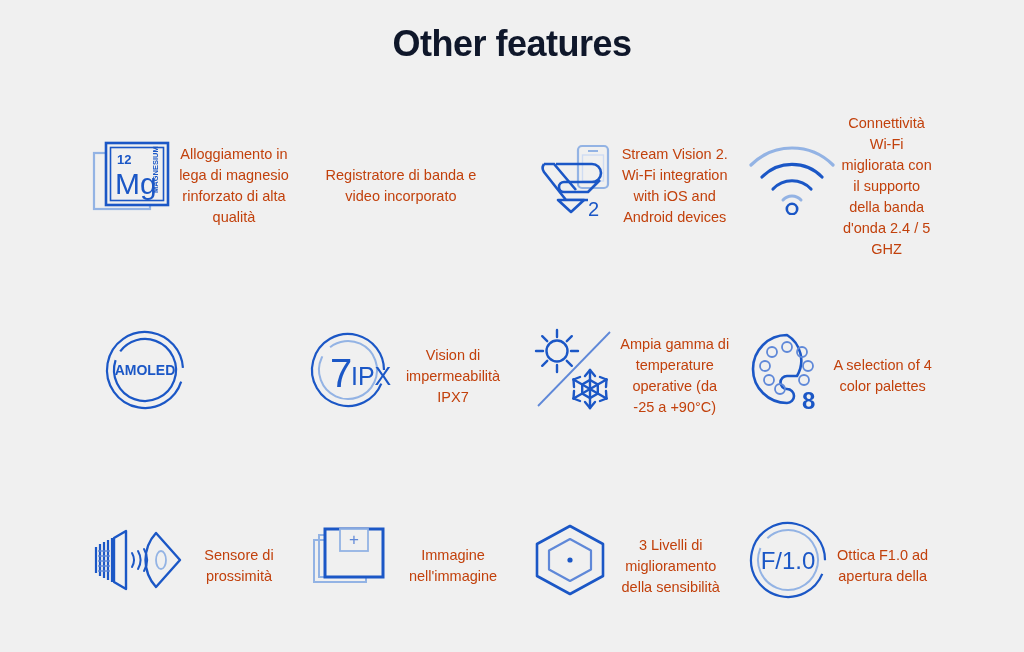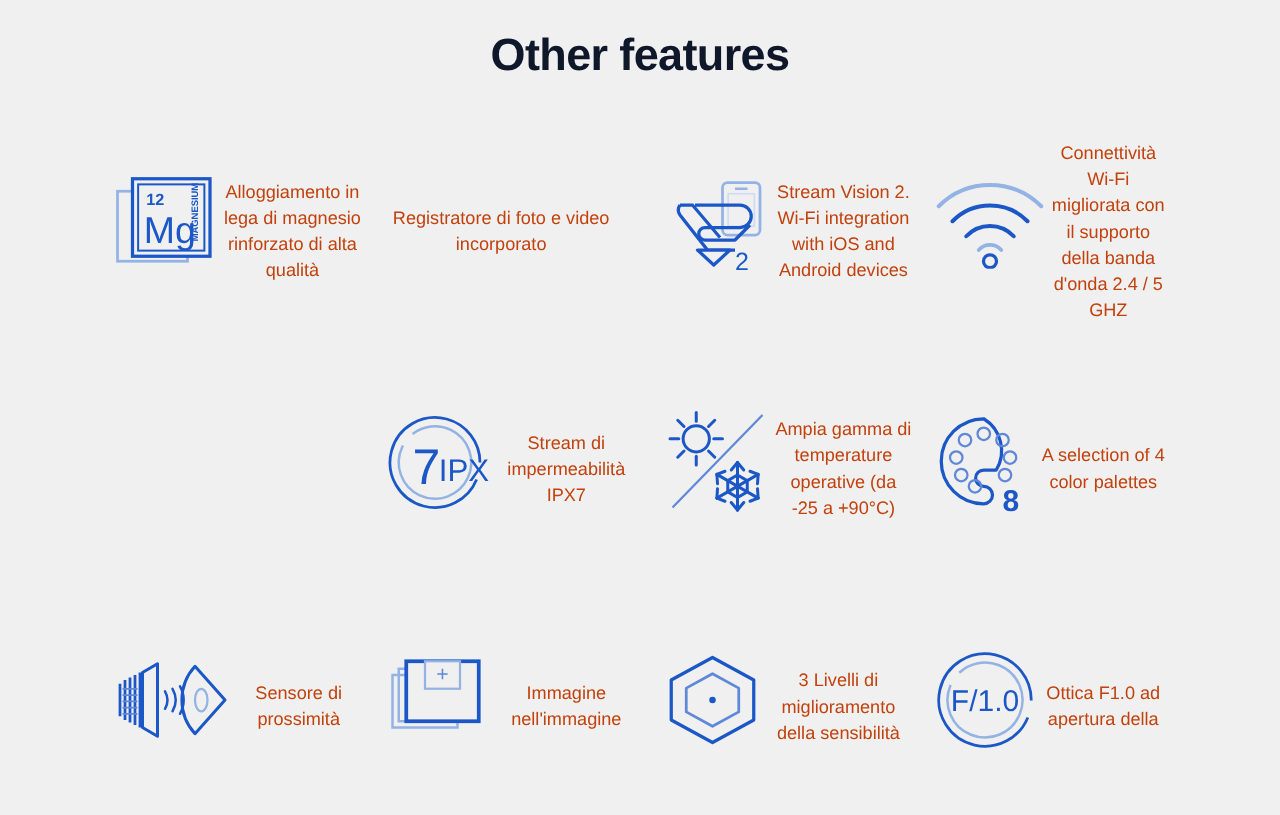--- a/index.html
+++ b/index.html
@@ -84,21 +84,21 @@
           <rect x="20.5" y="10.5" width="53" height="53" fill="none" stroke="#1b57c6" stroke-width="1.6"></rect>
           <text x="27" y="27" font-family="Liberation Sans, sans-serif" font-size="13" font-weight="bold" fill="#1b57c6">12</text>
           <text x="25" y="57" font-family="Liberation Sans, sans-serif" font-size="30" fill="#1b57c6">Mg</text>
           <text x="68" y="56" font-family="Liberation Sans, sans-serif" font-size="7.5" font-weight="bold" fill="#1b57c6" transform="rotate(-90 68 56)">MAGNESIUM</text>
         </svg>
       </div>
       <div class="feature-caption">Alloggiamento in lega di magnesio rinforzato di alta qualità</div>
     </div>
 
     <div class="feature-cell">
-      <div class="feature-caption">Registratore di foto e video incorporato</div>
+      <div class="feature-caption">Registratore di banda e video incorporato</div>
     </div>
 
     <div class="feature-cell">
       <div class="icon-box">
         <svg width="92" height="84" viewBox="0 0 92 84">
           <rect x="50" y="8" width="30" height="42" rx="4" fill="none" stroke="#93b3e4" stroke-width="2.2"></rect>
           <rect x="54.5" y="17" width="21" height="26" fill="none" stroke="#cfdcf2" stroke-width="1.4"></rect>
           <line x1="60" y1="13" x2="70" y2="13" stroke="#93b3e4" stroke-width="2"></line>
           <path d="M16 26 h10 l22 26" fill="none" stroke="#1b57c6" stroke-width="2.6"></path>
           <path d="M16 26 a7 7 0 0 0 0 8 l22 28 h22" fill="none" stroke="#1b57c6" stroke-width="2.6"></path>
@@ -117,32 +117,39 @@
           <path d="M17 32 A42 42 0 0 1 77 32" fill="none" stroke="#1b57c6" stroke-width="3.2" stroke-linecap="round"></path>
           <path d="M28 44 A26 26 0 0 1 66 44" fill="none" stroke="#1b57c6" stroke-width="3.2" stroke-linecap="round"></path>
           <path d="M38 55 A12 12 0 0 1 56 55" fill="none" stroke="#93b3e4" stroke-width="3" stroke-linecap="round"></path>
           <circle cx="47" cy="64" r="5.2" fill="none" stroke="#1b57c6" stroke-width="2.6"></circle>
         </svg>
       </div>
       <div class="feature-caption">Connettività Wi-Fi migliorata con il supporto della banda d'onda 2.4 / 5 GHZ</div>
     </div>
 
     <div class="feature-cell">
+      <div class="icon-box">
+        <svg width="86" height="86" viewBox="0 0 86 86">
+          <circle cx="43" cy="43" r="38" fill="none" stroke="#1b57c6" stroke-width="2.2" stroke-dasharray="170 14" transform="rotate(100 43 43)"></circle>
+          <circle cx="43" cy="43" r="31" fill="none" stroke="#1b57c6" stroke-width="2.2" stroke-dasharray="145 10" transform="rotate(-70 43 43)"></circle>
+          <text x="43" y="48" text-anchor="middle" font-family="Liberation Sans, sans-serif" font-size="14" font-weight="bold" fill="#1b57c6">AMOLED</text>
+        </svg>
+      </div>
     </div>
 
     <div class="feature-cell">
       <div class="icon-box">
         <svg width="86" height="86" viewBox="0 0 86 86">
           <circle cx="40" cy="43" r="36" fill="none" stroke="#1b57c6" stroke-width="2.2" stroke-dasharray="160 14" transform="rotate(105 40 43)"></circle>
           <circle cx="40" cy="43" r="29" fill="none" stroke="#93b3e4" stroke-width="2" stroke-dasharray="138 12" transform="rotate(-65 40 43)"></circle>
           <text x="22" y="60" font-family="Liberation Sans, sans-serif" font-size="40" fill="#1b57c6">7</text>
           <text x="43" y="58" font-family="Liberation Sans, sans-serif" font-size="25" fill="#1b57c6">IPX</text>
         </svg>
       </div>
-      <div class="feature-caption">Stream di impermeabilità IPX7</div>
+      <div class="feature-caption">Vision di impermeabilità IPX7</div>
     </div>
 
     <div class="feature-cell">
       <div class="icon-box">
         <svg width="92" height="92" viewBox="0 0 92 92">
           <line x1="10" y1="82" x2="82" y2="8" stroke="#5f88d8" stroke-width="1.8"></line>
           <g stroke="#1b57c6" stroke-width="2.4" stroke-linecap="round" fill="none">
             <circle cx="29" cy="27" r="10.5"></circle>
             <line x1="29" y1="6" x2="29" y2="13"></line>
             <line x1="29" y1="41" x2="29" y2="48"></line>

